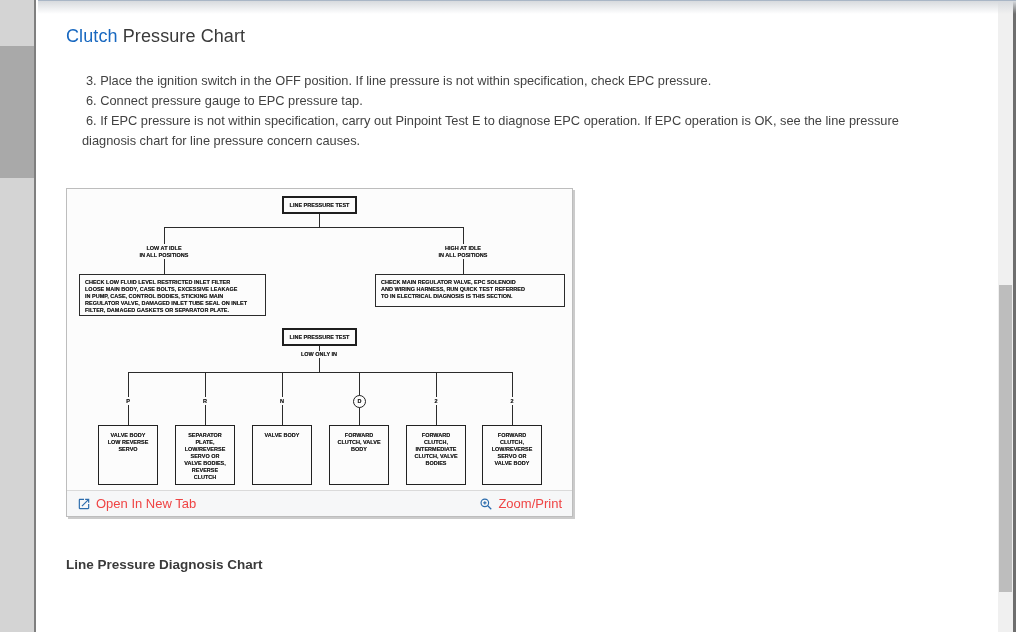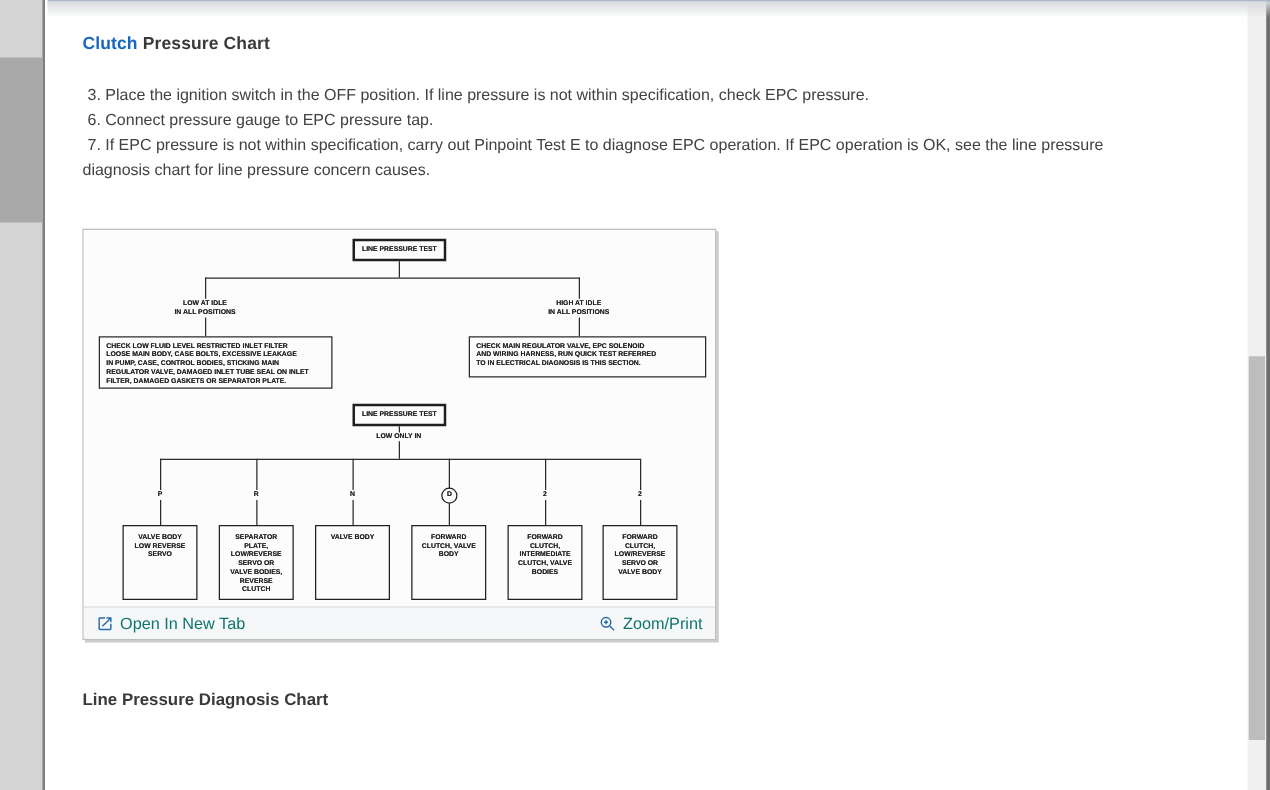--- a/index.html
+++ b/index.html
@@ -17,37 +17,37 @@
                 background:#f0f0f0; border-right:3px solid #6e6e6e; }
   .right-thumb { position:absolute; left:1px; top:285px; width:13px; height:307px; background:#bdbdbd; }
 
   
   .content { position:absolute; left:38px; top:0; width:960px; height:632px;
              background:#fff; padding:26px 28px 0 28px; }
   .top-shade { position:absolute; left:38px; top:0; width:978px; height:14px; z-index:5;
                border-top:1px solid #a9b6c6;
                background:linear-gradient(#d7dade, rgba(255,255,255,0)); pointer-events:none; }
 
-  h1.page-title { font-size:14px; font-weight:bold; color:#3a3a3a; letter-spacing:.1px; }
+  h1.page-title { font-size:18px; font-weight:normal; color:#3a3a3a; letter-spacing:.1px; }
   h1.page-title a { color:#1868c0; text-decoration:none; cursor:pointer; }
 
   .steps { margin-top:24px; color:#424242; font-size:12.8px; line-height:20px; }
-  .steps p { text-indent:4px; white-space:pre-line; }
+  .steps p { text-indent:4px; white-space:pre-line;margin-left:16px; }
 
   h2.section-heading { margin-top:40px; font-size:13.5px; font-weight:bold; color:#3a3a3a; }
 
   
   .fig { margin-top:37px; width:507px; border:1px solid #bdbdbd; background:#fcfcfc;
          box-shadow:2px 2px 0 rgba(160,160,160,.55); }
   .fig-canvas { position:relative; width:505px; height:301px; background:#fcfcfc;
                 font-family:"Liberation Sans", sans-serif; font-size:5.5px; font-weight:bold;
                 color:#222; line-height:7px; text-shadow:0 0 .3px rgba(0,0,0,.6); }
   .fig-footer { height:26px; border-top:1px solid #dadada; background:#f6f7f8;
                 display:flex; align-items:center; justify-content:space-between; padding:0 10px; }
-  .fig-link { display:flex; align-items:center; gap:5px; color:#0f766e; font-size:13px;
+  .fig-link { display:flex; align-items:center; gap:5px; color:#ef4444; font-size:13px;
               text-decoration:none; cursor:pointer; }
   .fig-link svg { display:block; }
 
   
   .vl, .hl { position:absolute; background:#2b2b2b; }
   .vl { width:1px; } .hl { height:1px; }
   .fbox { position:absolute; background:#fcfcfc; white-space:pre-line; }
   .lpt { border:2px solid #1f1f1f; text-align:center; line-height:14px; font-size:5.5px; }
   .big { border:1px solid #2b2b2b; text-align:left; padding:4px 3px 0 5px; }
   .leaf { border:1.5px solid #222; text-align:center; padding-top:6px; }
@@ -65,21 +65,21 @@
     <div class="left-thumb"></div>
   </div>
 
   <div class="content">
 
     <h1 class="page-title"><a>Clutch</a> <span>Pressure Chart</span></h1>
 
     <div class="steps">
       <p>3. Place the ignition switch in the OFF position. If line pressure is not within specification, check EPC pressure.</p>
       <p>6. Connect pressure gauge to EPC pressure tap.</p>
-      <p>7. If EPC pressure is not within specification, carry out Pinpoint Test E to diagnose EPC operation. If EPC operation is OK, see the line pressure
+      <p>6. If EPC pressure is not within specification, carry out Pinpoint Test E to diagnose EPC operation. If EPC operation is OK, see the line pressure
 diagnosis chart for line pressure concern causes.</p>
     </div>
 
     <div class="fig">
       <div class="fig-canvas">
 
         <div class="fbox lpt" style="left:215px;top:7px;width:75px;height:18px;">LINE PRESSURE TEST</div>
         <i class="vl" style="left:252px;top:25px;height:13px;"></i>
         <i class="hl" style="left:97px;top:38px;width:300px;"></i>
         <i class="vl" style="left:97px;top:38px;height:17px;"></i>

